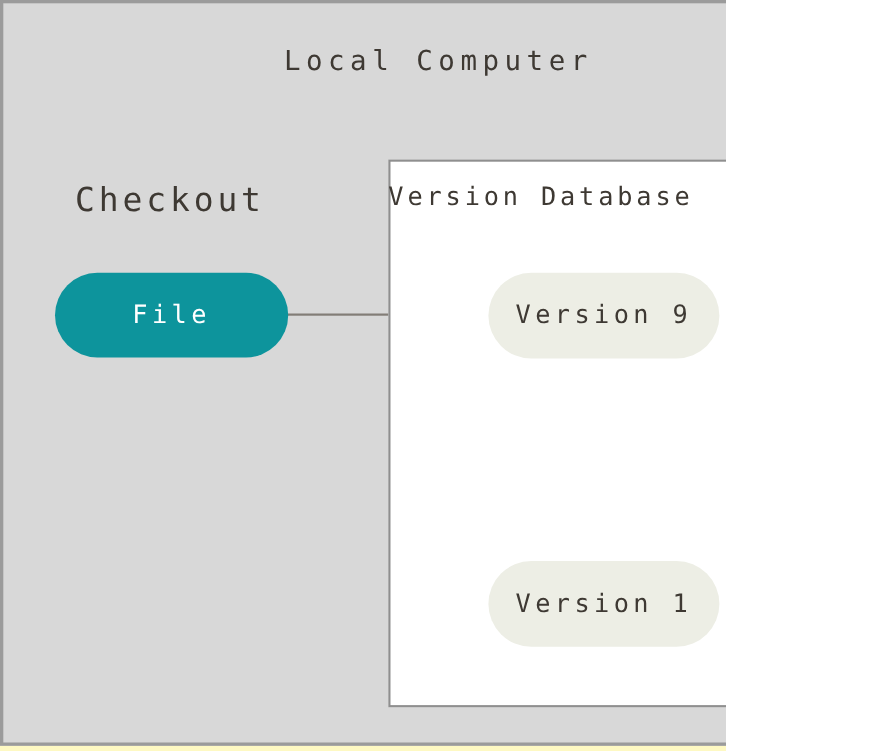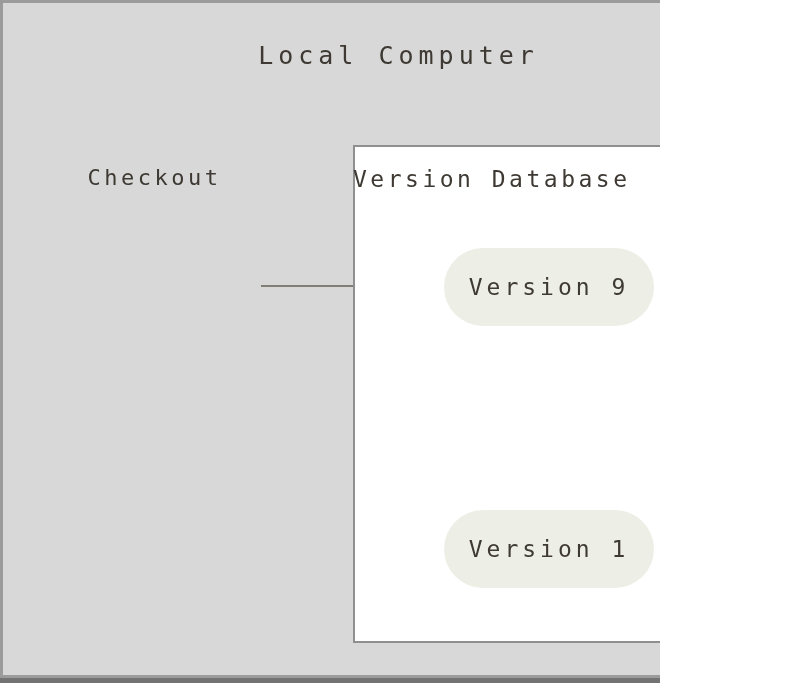--- a/index.html
+++ b/index.html
@@ -3,21 +3,21 @@
 <meta charset="utf-8">
 <style>
   html, body {
     margin: 0;
     padding: 0;
   }
   .stage {
     position: relative;
     width: 660px;
     height: 683px;
-    background: #737373; 
+    background: #fef9c3; 
     overflow: hidden;
     font-family: "DejaVu Sans Mono", "Liberation Mono", monospace;
   }
   .paper {
     position: absolute;
     left: 0;
     top: 0;
     width: 797px;
     height: 678px;
     box-sizing: border-box;
@@ -34,21 +34,21 @@
     letter-spacing: 5px;
     color: #3e3933;
     white-space: nowrap;
   }
   .checkout-label {
     position: absolute;
     left: 45px;
     top: 162px;
     width: 213px;
     text-align: center;
-    font-size: 22px;
+    font-size: 30px;
     letter-spacing: 3.5px;
     color: #3e3933;
     white-space: nowrap;
   }
   .connector {
     position: absolute;
     background: transparent;
   }
   .connector.h {
     left: 258px;
@@ -131,20 +131,23 @@
 
     <div class="checkout-label">Checkout</div>
 
     <div class="connector h"></div>
     <div class="connector v1"></div>
     <div class="connector v2"></div>
 
     <div class="db-box"></div>
     <div class="db-title">Version Database</div>
 
+    <div class="pill file">
+      <span>File</span>
+    </div>
 
     <div class="pill version v3">
       <span>Version 9</span>
     </div>
     <div class="pill version v1">
       <span>Version 1</span>
     </div>
 
   </div>
 </div>

